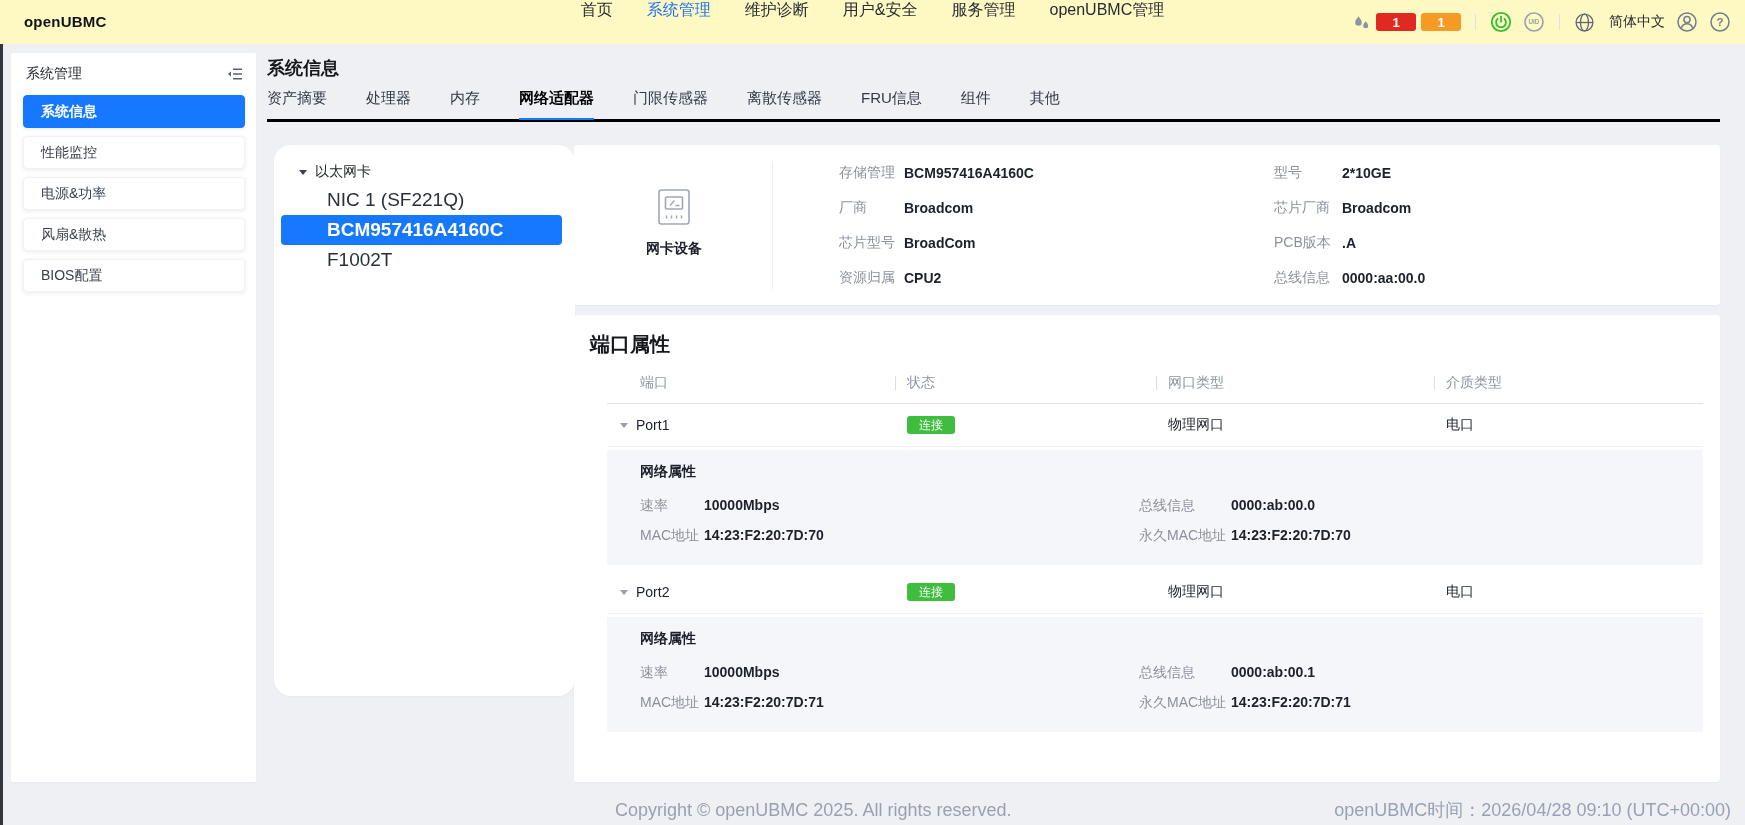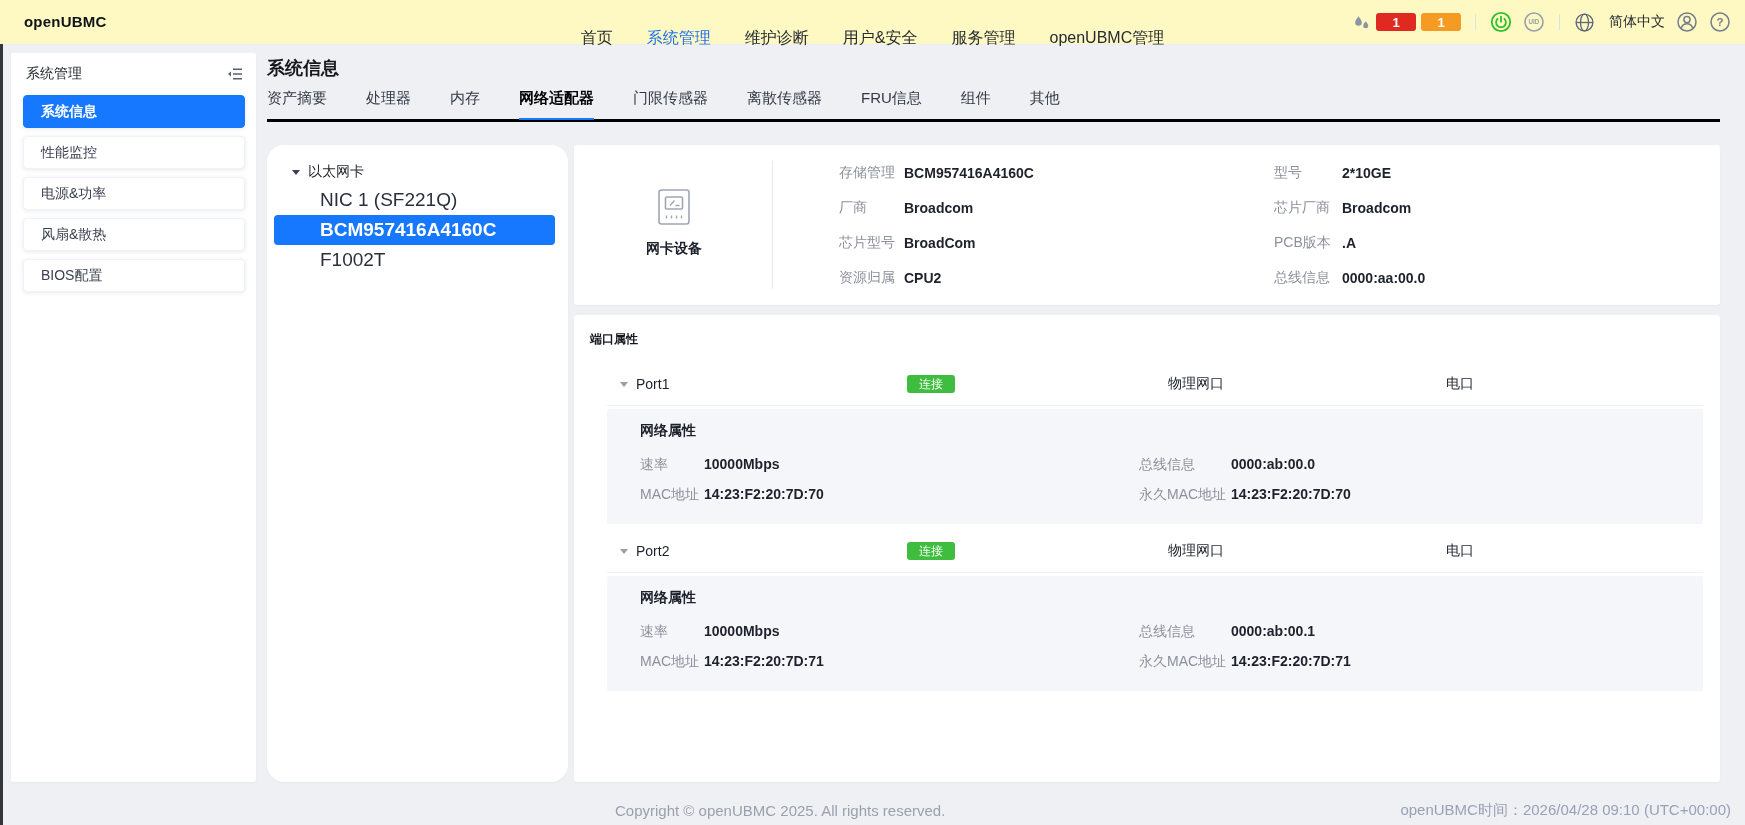--- a/index.html
+++ b/index.html
@@ -6,21 +6,21 @@
   body{
     width:1745px;height:825px;position:relative;overflow:hidden;
     background:#eef0f4;
     font-family:"Liberation Sans","DejaVu Sans",sans-serif;
     color:#1c212b;font-size:14px;
   }
   
   .topbar{position:absolute;top:0;left:0;right:0;height:44px;background:#fef9c3;
     border-bottom:1px solid #eceef3;z-index:3;}
   .logo{position:absolute;left:24px;top:0;line-height:44px;font-weight:bold;font-size:15px;color:#101318;letter-spacing:.2px;}
-  .nav{position:absolute;left:50%;transform:translateX(-50%);top:16px;height:44px;display:flex;gap:34px;align-items:center;font-size:16px;color:#262b33;white-space:nowrap;}
+  .nav{position:absolute;left:50%;transform:translateX(-50%);top:0;height:44px;display:flex;gap:34px;align-items:flex-start;font-size:16px;color:#262b33;white-space:nowrap;}
   .nav-item{cursor:pointer;}
   .nav-item.active{color:#2070f3;}
   .top-right{position:absolute;right:14px;top:0;height:44px;display:flex;align-items:center;gap:11px;}
   .alarm-group{display:flex;align-items:center;gap:5px;}
   .count-badge{min-width:40px;height:18px;border-radius:3px;color:#fff;font-size:13px;font-weight:bold;display:flex;align-items:center;justify-content:center;}
   .badge-critical{background:#e02920;}
   .badge-minor{background:#f59a23;}
   .vsep{width:1px;height:16px;background:#dde0e6;margin:0 3px;}
   .lang{display:flex;align-items:center;gap:14px;font-size:14px;color:#262b33;}
   .icon-btn{display:flex;align-items:center;}
@@ -33,60 +33,60 @@
   .side-item.active{background:#1677ff;border-color:#1677ff;color:#fff;font-weight:bold;}
   
   .main-header{position:absolute;left:267px;right:25px;top:44px;}
   .page-title{margin-top:12px;font-size:18px;font-weight:bold;color:#15181d;}
   .tabs{margin-top:9px;display:flex;gap:39px;font-size:15px;color:#333a45;border-bottom:3px solid #000000;}
   .tab{padding-bottom:11px;position:relative;cursor:pointer;white-space:nowrap;}
   .tab.active{color:#000000;font-weight:bold;}
   .tab.active::after{content:"";position:absolute;left:0;right:0;bottom:-1px;height:2px;background:#1677ff;}
   
   .card{position:absolute;background:#fff;border-radius:3px;box-shadow:0 1px 2px rgba(20,40,90,.04);}
-  .tree-card{left:267px;top:145px;width:301px;height:637px;border-radius:17px;}
+  .tree-card{left:274px;top:145px;width:301px;height:551px;border-radius:17px;}
   .tree-root{margin:14px 0 0 25px;height:26px;display:flex;align-items:center;gap:8px;font-size:14px;color:#23272f;cursor:pointer;}
   .caret-dark{width:0;height:0;border-left:4.5px solid transparent;border-right:4.5px solid transparent;border-top:5.5px solid #3a414d;}
   .tree-child{height:30px;display:flex;align-items:center;padding-left:53px;font-size:19px;color:#2a303b;cursor:pointer;}
   .tree-child.selected{margin:0 13px 0 7px;padding-left:46px;background:#1677ff;border-radius:4px;color:#fff;font-weight:bold;}
   
   .adapter-card{left:574px;top:145px;width:1146px;height:160px;}
   .nic-block{position:absolute;left:57px;top:40px;width:86px;text-align:center;}
   .nic-label{margin-top:6px;font-size:14px;font-weight:bold;color:#1c212b;}
   .adapter-divider{position:absolute;left:198px;top:16px;bottom:16px;width:1px;background:#e9ebf0;}
   .fields{position:absolute;top:10px;}
   .fields-left{left:265px;}
   .fields-right{left:700px;}
   .frow{display:flex;height:35px;align-items:center;font-size:14px;}
   .fields-left .flabel{width:65px;color:#8b909c;}
   .fields-right .flabel{width:68px;color:#8b909c;}
   .fvalue{color:#1c212b;font-weight:600;}
   
   .ports-card{left:574px;top:315px;width:1146px;height:467px;}
-  .ports-title{position:absolute;left:16px;top:16px;font-size:12px;font-weight:bold;color:#15181d;}
+  .ports-title{position:absolute;left:16px;top:16px;font-size:20px;font-weight:bold;color:#15181d;}
   .ptable{position:absolute;left:33px;right:17px;top:48px;}
   .thead,.prow{display:grid;grid-template-columns:288px 261px 278px 1fr;align-items:center;font-size:14px;}
   .thead{height:40px;color:#8e95a3;border-bottom:1px solid #dfe3ea;}
   .thead>div{padding-left:12px;position:relative;}
   .thead>div:first-child{padding-left:33px;}
   .thead>div+div::before{content:"";position:absolute;left:0;top:50%;transform:translateY(-50%);width:1px;height:14px;background:#d8dce4;}
   .prow{height:42px;color:#1c212b;border-bottom:1px solid #eef0f3;}
   .prow>div{padding-left:12px;}
   .pcell-port{padding-left:13px !important;display:flex;align-items:center;gap:8px;cursor:pointer;}
   .caret-light{width:0;height:0;border-left:4.5px solid transparent;border-right:4.5px solid transparent;border-top:5.5px solid #98a0ad;}
   .badge-ok{display:inline-block;background:#3ebd3e;color:#fff;font-size:12px;line-height:18px;padding:0 12px;border-radius:3px;}
   .pdetail{background:#f5f6f9;border-radius:2px;margin:3px 0 6px;padding:13px 20px 15px 33px;}
   .pdetail-title{font-size:14px;font-weight:bold;color:#1c212b;margin-bottom:9px;}
   .pdetail-grid{display:grid;grid-template-columns:499px 1fr;}
   .drow{display:flex;line-height:30px;font-size:14px;}
   .dcol-left .dlabel{width:64px;color:#8b909c;}
   .dcol-right .dlabel{width:92px;color:#8b909c;}
   .dvalue{color:#1c212b;font-weight:600;}
   
-  .footer{position:absolute;left:0;right:0;bottom:0;height:30px;font-size:15px;}
+  .footer{position:absolute;left:0;right:0;bottom:0;height:30px;font-size:18px;}
   .copyright{position:absolute;left:615px;top:50%;transform:translateY(-50%);color:#9aa1ae;}
   .sys-time{position:absolute;right:14px;top:50%;transform:translateY(-50%);color:#99a1b5;}
 </style>
 </head>
 <body>
 
 <div class="topbar">
   <div class="logo">openUBMC</div>
   <div class="nav">
     <div class="nav-item">首页</div>
@@ -237,20 +237,26 @@
     <div class="frow">
         <span class="flabel">总线信息</span>
         <span class="fvalue">0000:aa:00.0</span>
       </div>
   </div>
 </div>
 
 <div class="card ports-card">
   <div class="ports-title">端口属性</div>
   <div class="ptable">
+    <div class="thead">
+      <div>端口</div>
+      <div>状态</div>
+      <div>网口类型</div>
+      <div>介质类型</div>
+    </div>
 
     <div class="prow">
       <div class="pcell-port">
         <span class="caret-light"></span>
         <span>Port1</span>
       </div>
       <div><span class="badge-ok">连接</span></div>
       <div>物理网口</div>
       <div>电口</div>
     </div>

